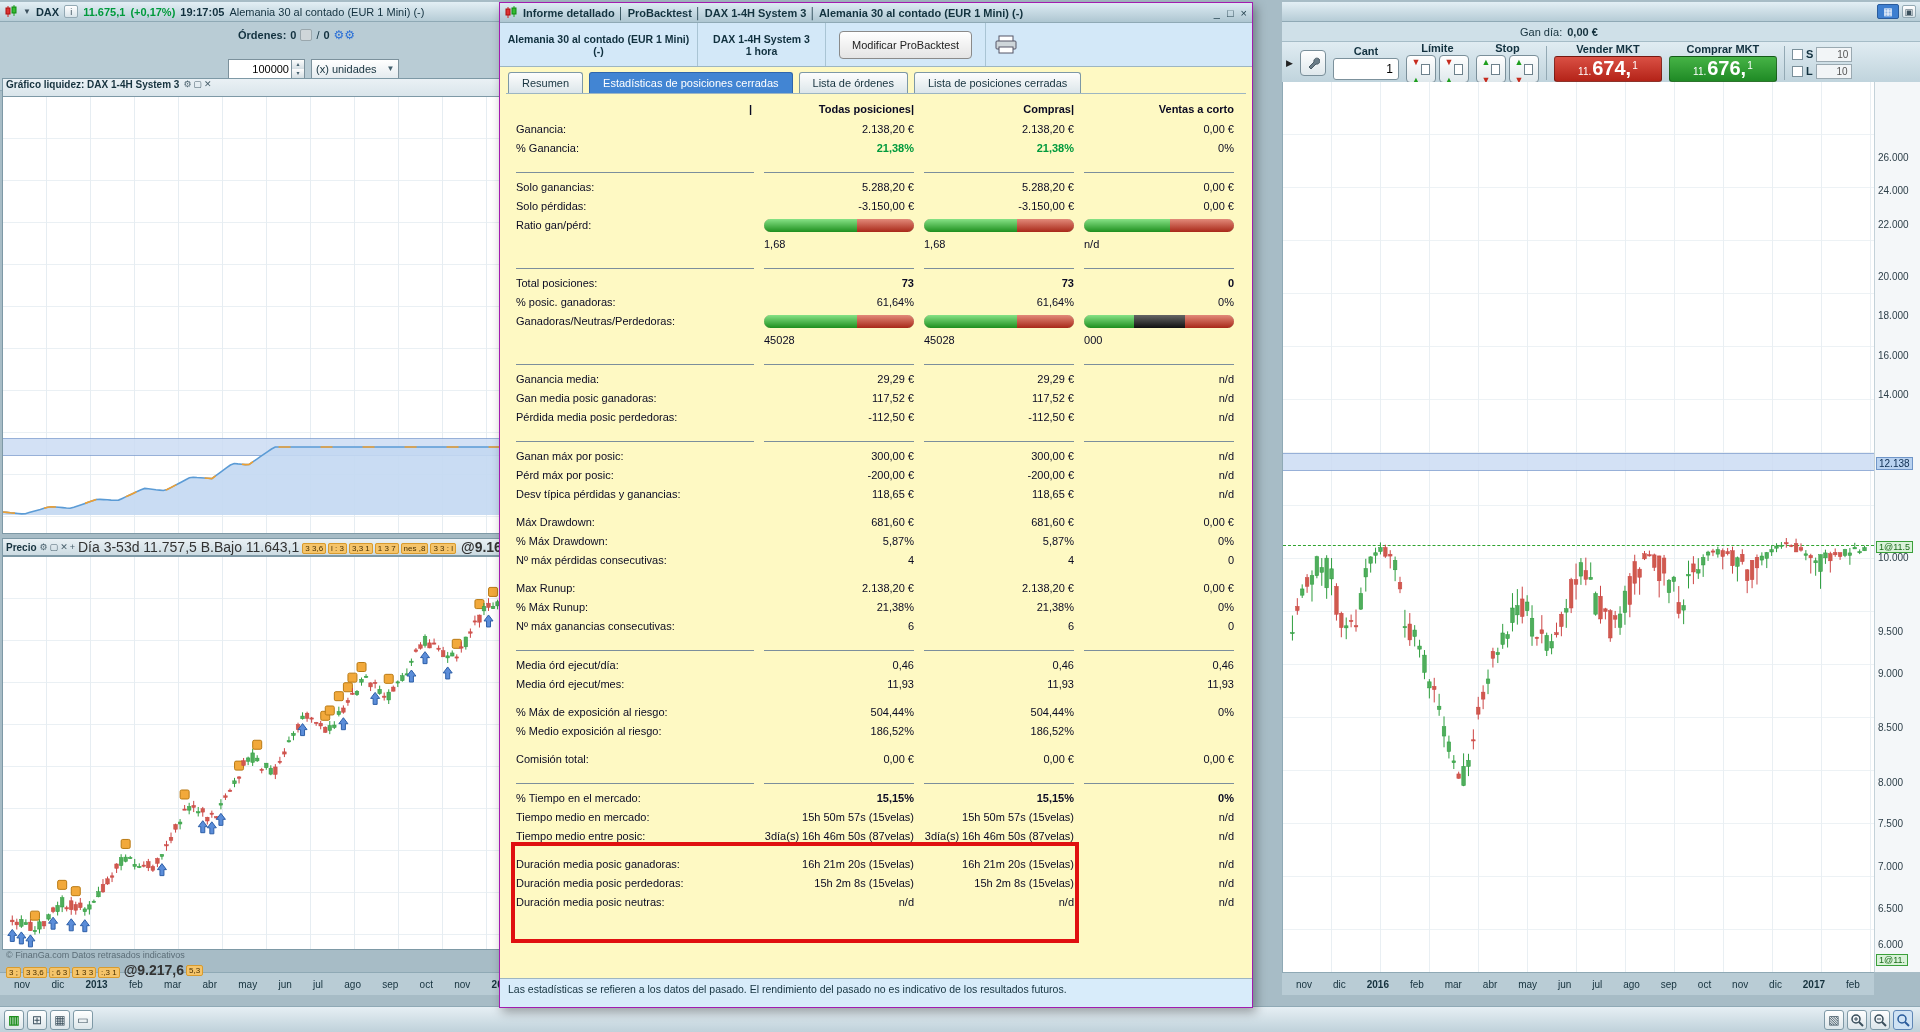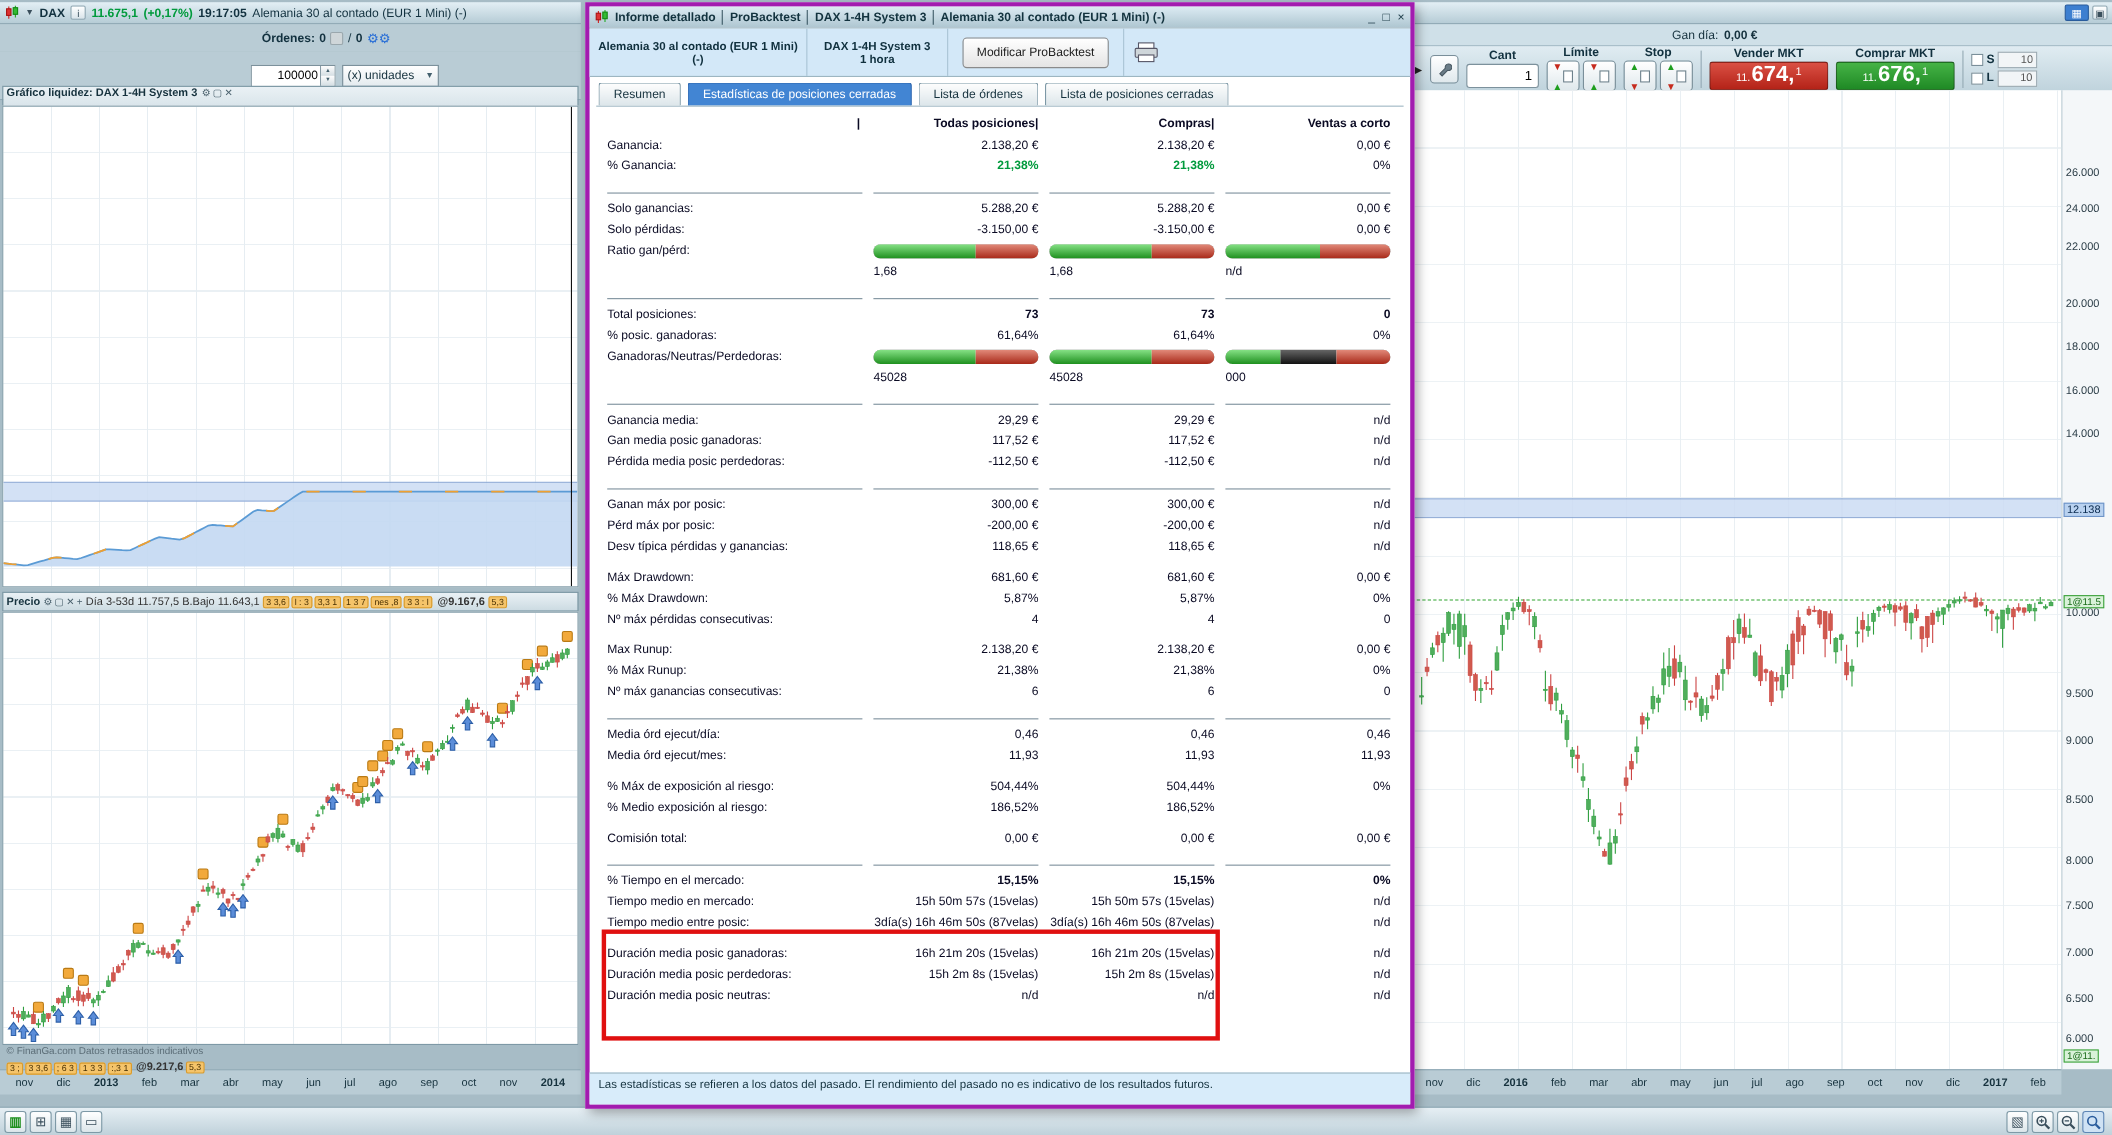--- a/index.html
+++ b/index.html
@@ -48,32 +48,32 @@
 .liq-chart { top:94px; height:438px; }
 .price-chart { top:554px; height:394px; }
 .band { position:absolute; left:0; right:0; height:18px; background:#ccdcf4; border-top:1px solid #85a3d2; border-bottom:1px solid #85a3d2; opacity:.85; }
 .cursorline { position:absolute; top:0; bottom:0; width:1px; background:#111; }
 svg.fill { position:absolute; inset:0; }
 
 .price-info { position:absolute; top:536px; left:2px; right:2px; height:18px;
   background:linear-gradient(#eaf1f5,#ccdbe2); border:1px solid #7e99a6;
   display:flex; align-items:center; gap:3px; font-size:10px; color:#16323e; padding:0 3px; white-space:nowrap; overflow:hidden; }
 .chip { background:#f5c46a; border:1px solid #d89b2e; border-radius:2px; font-size:8px; padding:0 2px; color:#4a3000; }
-.mini { font-size:10px; color:#333; }
+.mini { font-size:14px; color:#333; }
 
 .lw-footnote { position:absolute; left:6px; top:948px; font-size:9px; color:#5b6d77; z-index:2; }
 .lw-tagstrip { position:absolute; left:6px; top:959px; display:flex; gap:2px; align-items:center; z-index:2; }
 .date-axis { position:absolute; left:0; right:0; height:23px; background:#b9ccd5; border-top:1px solid #8fa9b5;
   display:flex; align-items:center; justify-content:space-between; padding:0 14px; font-size:10px; color:#16323e; }
 .l-dates { top:970px; }
 .date-axis .yr { font-weight:bold; }
 
 
-.dialog { position:absolute; left:532px; top:2px; width:754px; height:1006px;
-  background:#ffffff; border:4px solid #a21caf; box-shadow:3px 4px 10px rgba(0,0,0,.35); z-index:6; }
+.dialog { position:absolute; left:499px; top:2px; width:754px; height:1006px;
+  background:#fef9c3; border:1px solid #a21caf; box-shadow:3px 4px 10px rgba(0,0,0,.35); z-index:6; }
 .d-title { position:absolute; top:0; left:0; right:0; height:20px;
   background:linear-gradient(#dcebf3,#aec6d1); border-bottom:1px solid #8fa9b5;
   display:flex; align-items:center; gap:5px; padding:0 5px; font-size:11px; font-weight:bold; color:#13333f;}
 .d-controls { margin-left:auto; display:flex; gap:7px; font-size:11px; font-weight:normal; color:#24424f; }
 .d-header { position:absolute; top:20px; left:0; right:0; height:44px; background:#d3e8f8;
   border-bottom:1px solid #9db6c2; display:flex; align-items:stretch; font-size:10.5px; color:#10303e; }
 .dh-cell { display:flex; flex-direction:column; align-items:center; justify-content:center;
   border-right:1px solid #a9c4d4; padding:0 6px; text-align:center; }
 .dh-btn { height:28px; border:1px solid #8a8a8a; border-radius:4px; padding:0 12px;
   background:linear-gradient(#ffffff,#e4e4e4); font-size:11px; color:#222;

